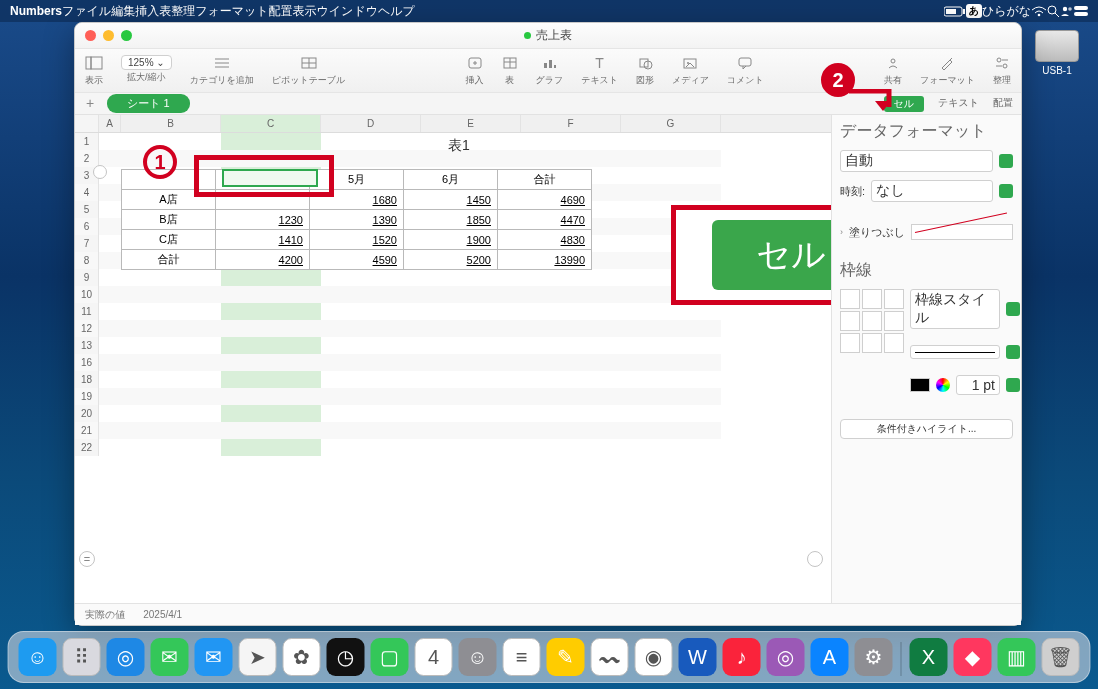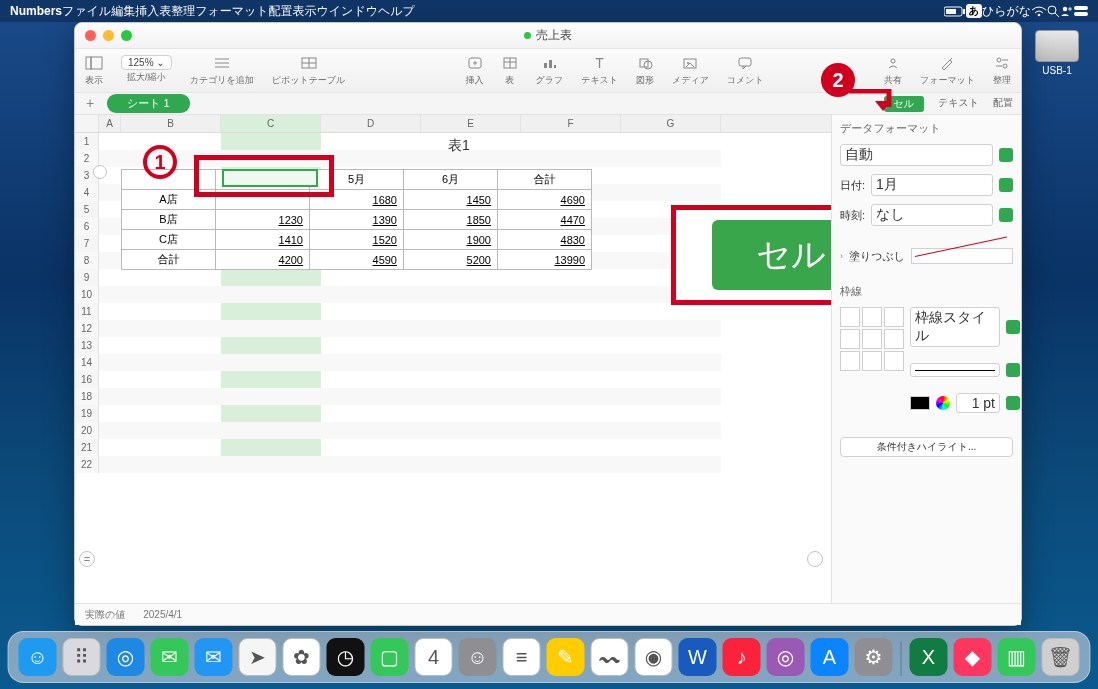--- a/index.html
+++ b/index.html
@@ -82,21 +82,21 @@
   .sel-cell{position:absolute;left:147px;top:54px;width:96px;height:18px;border:2px solid #2fa84f;background:#f0f9f0;pointer-events:none;}
   .callout-box{position:absolute;border:5px solid #d1001f;pointer-events:none;}
   .c1{left:119px;top:40px;width:140px;height:42px;}
   .badge-circle{position:absolute;width:34px;height:34px;border:4px solid #d1001f;border-radius:50%;color:#d1001f;font-weight:bold;font-size:20px;display:flex;align-items:center;justify-content:center;background:#fff0;} 
   
   .popup{position:absolute;left:596px;top:90px;width:240px;height:100px;border:5px solid #d1001f;background:#fff;display:flex;align-items:center;justify-content:center;}
   .popup-inner{background:#3aa64b;color:#fff;font-size:34px;font-weight:500;padding:12px 44px;border-radius:6px;}
   
   .footer{height:22px;border-top:1px solid #e3e3e3;background:#fafafa;font-size:10px;color:#777;display:flex;align-items:center;gap:18px;padding:0 10px;}
   
-  .ins-sect{font-size:11px;color:#666;}
+  .ins-sect{font-size:16px;color:#666;}
   .ins-row{display:flex;align-items:center;gap:6px;}
   .ins-select{flex:1;border:1px solid #d0d0d0;border-radius:3px;background:#fff;font-size:14px;padding:1px 4px;position:relative;}
   .stepper{width:14px;height:14px;background:#2fa84f;border-radius:3px;}
   .swatch{flex:1;height:16px;border:1px solid #d0d0d0;background:#fff;position:relative;}
   .swatch::after{content:"";position:absolute;left:3px;right:3px;top:50%;height:1px;background:#d1001f;transform:rotate(-12deg);transform-origin:left;}
   .border-grid{display:grid;grid-template-columns:repeat(3,20px);grid-auto-rows:20px;gap:2px;}
   .bcell{border:1px solid #cfcfcf;background:#fff;}
   .btn{border:1px solid #d0d0d0;border-radius:4px;background:#fff;font-size:10px;padding:2px 0;text-align:center;}
   
   .usb{position:absolute;right:14px;top:30px;width:54px;text-align:center;color:#fff;font-size:10px;}
@@ -450,30 +450,20 @@
             <div class="cell colA"></div>
             <div class="cell colB"></div>
             <div class="cell colC"></div>
             <div class="cell colD"></div>
             <div class="cell colE"></div>
             <div class="cell colF"></div>
             <div class="cell colG"></div>
           </div>
           <div class="gridrow">
             <div class="rowhdr">13</div>
-            <div class="cell colA"></div>
-            <div class="cell colB"></div>
-            <div class="cell colC"></div>
-            <div class="cell colD"></div>
-            <div class="cell colE"></div>
-            <div class="cell colF"></div>
-            <div class="cell colG"></div>
-          </div>
-          <div class="gridrow">
-            <div class="rowhdr">14</div>
             <div class="cell colA"></div>
             <div class="cell colB"></div>
             <div class="cell colC"></div>
             <div class="cell colD"></div>
             <div class="cell colE"></div>
             <div class="cell colF"></div>
             <div class="cell colG"></div>
           </div>
           <div class="gridrow">
             <div class="rowhdr">16</div>
@@ -593,25 +583,20 @@
       <div style="position:absolute;right:8px;bottom:36px;width:16px;height:16px;border:1px solid #c4c4c4;border-radius:50%;"></div>
     </div>
 
     <div class="inspector">
       <div class="ins-sect">データフォーマット</div>
       <div class="ins-row">
         <div class="ins-select">自動</div>
         <div class="stepper"></div>
       </div>
       <div class="ins-row">
-        <span>日付:</span>
-        <div class="ins-select">1月</div>
-        <div class="stepper"></div>
-      </div>
-      <div class="ins-row">
         <span>時刻:</span>
         <div class="ins-select">なし</div>
         <div class="stepper"></div>
       </div>
       <div style="height:6px"></div>
       <div class="ins-row">
         <span style="font-size:9px;color:#888">›</span>
         <span>塗りつぶし</span>
         <div class="swatch"></div>
       </div>

